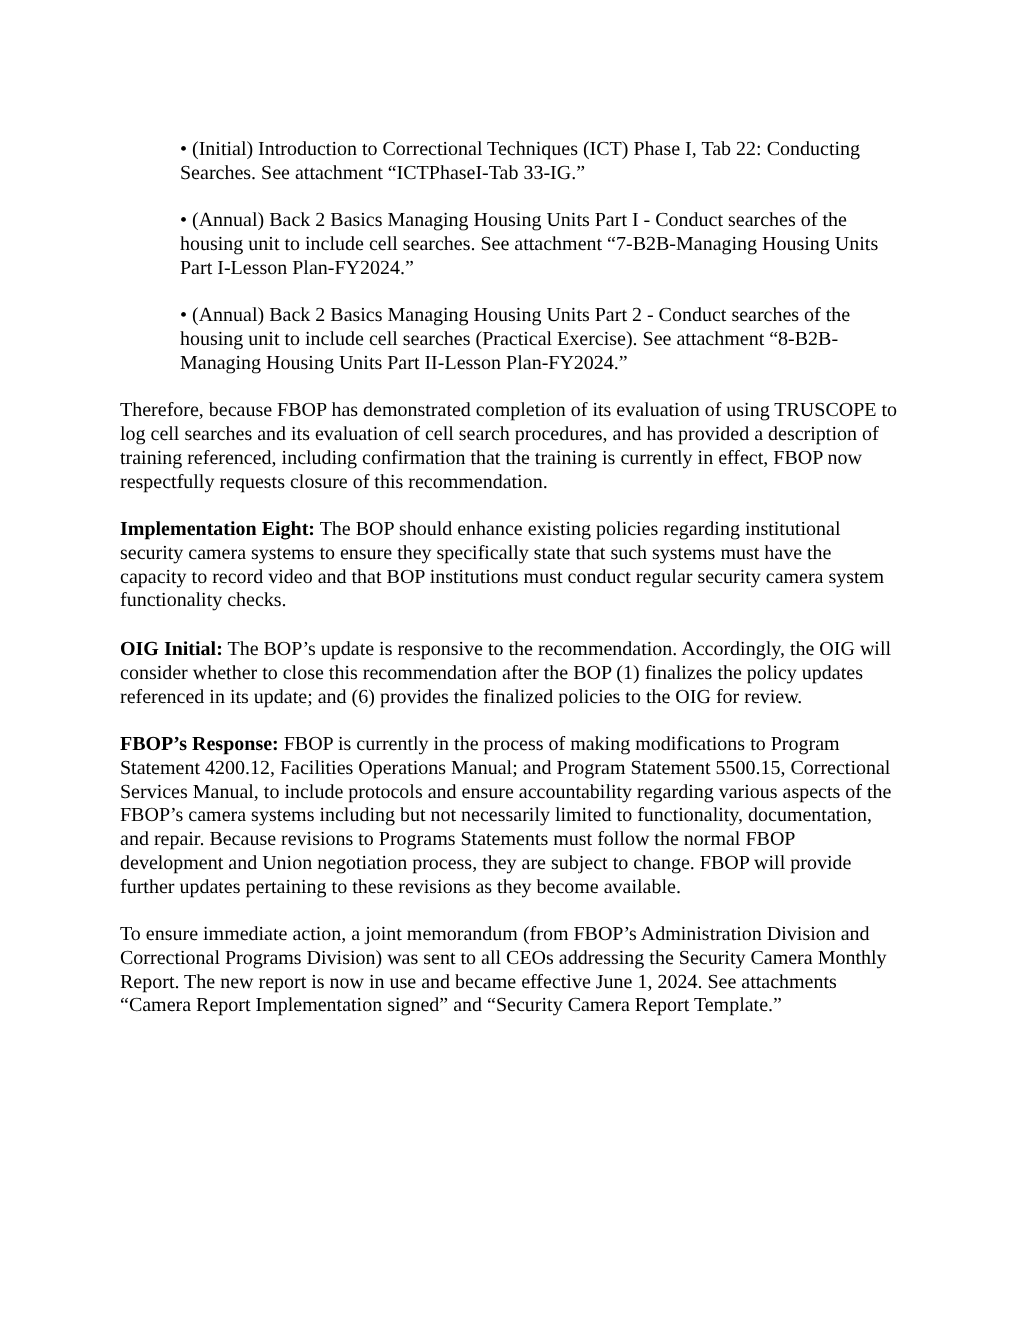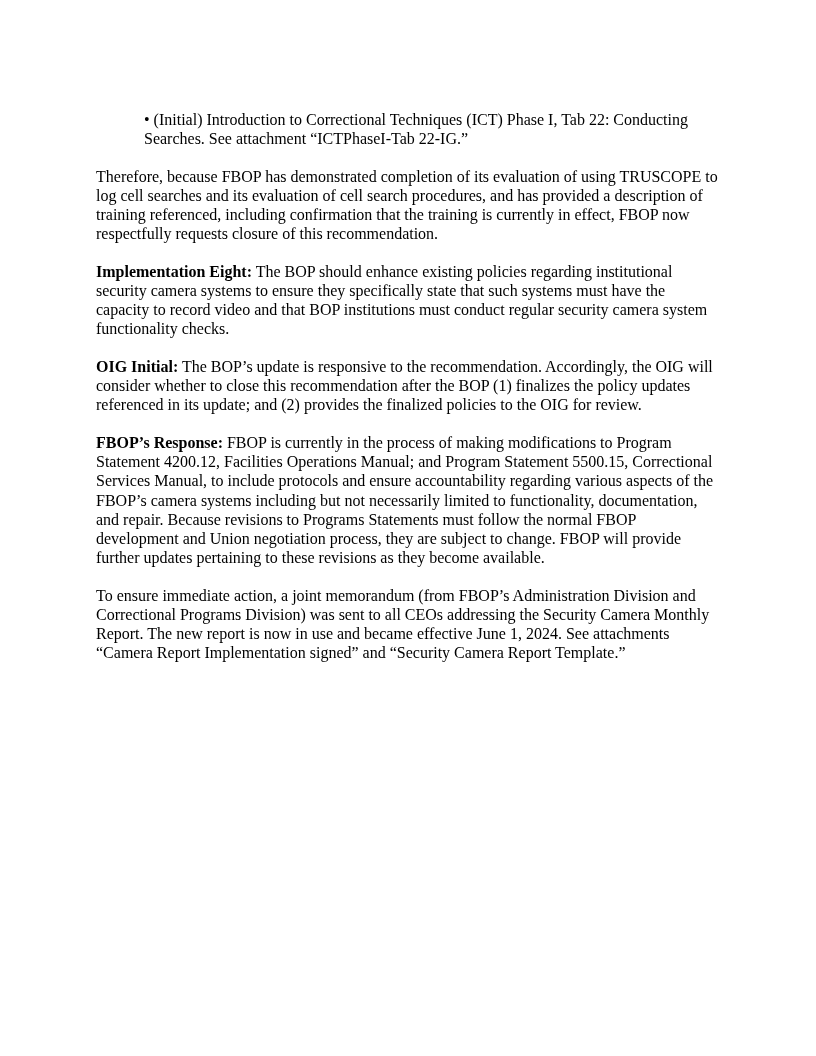--- a/index.html
+++ b/index.html
@@ -22,27 +22,29 @@
   }
   .para { margin: 0 0 19px 0; font-family: Liberation Serif, serif; }
   .bullet { margin: 0 0 19px 48px; }
   .lead { font-weight: bold; }
 </style>
 </head>
 <body>
 
 <div class="page">
 
-  <p class="bullet"><span>•</span> <span>(Initial) Introduction to Correctional Techniques (ICT) Phase I, Tab 22: Conducting Searches. See attachment “ICTPhaseI-Tab 22-IG.”</span></p>
+  <p class="bullet"><span>•</span> <span>(Initial) Introduction to Correctional Techniques (ICT) Phase I, Tab 22: Conducting Searches. See attachment “ICTPhaseI-Tab 33-IG.”</span></p>
 
+  <p class="bullet"><span>•</span> <span>(Annual) Back 2 Basics Managing Housing Units Part I - Conduct searches of the housing unit to include cell searches. See attachment “7-B2B-Managing Housing Units Part I-Lesson Plan-FY2024.”</span></p>
 
+  <p class="bullet"><span>•</span> <span>(Annual) Back 2 Basics Managing Housing Units Part 2 - Conduct searches of the housing unit to include cell searches (Practical Exercise). See attachment “8-B2B-Managing Housing Units Part II-Lesson Plan-FY2024.”</span></p>
 
   <p class="para"><span>Therefore, because FBOP has demonstrated completion of its evaluation of using TRUSCOPE to log cell searches and its evaluation of cell search procedures, and has provided a description of training referenced, including confirmation that the training is currently in effect, FBOP now respectfully requests closure of this recommendation.</span></p>
 
   <p class="para"><span class="lead">Implementation Eight:</span><span> The BOP should enhance existing policies regarding institutional security camera systems to ensure they specifically state that such systems must have the capacity to record video and that BOP institutions must conduct regular security camera system functionality checks.</span></p>
 
-  <p class="para"><span class="lead">OIG Initial:</span><span> The BOP’s update is responsive to the recommendation. Accordingly, the OIG will consider whether to close this recommendation after the BOP (1) finalizes the policy updates referenced in its update; and (2) provides the finalized policies to the OIG for review.</span></p>
+  <p class="para"><span class="lead">OIG Initial:</span><span> The BOP’s update is responsive to the recommendation. Accordingly, the OIG will consider whether to close this recommendation after the BOP (1) finalizes the policy updates referenced in its update; and (6) provides the finalized policies to the OIG for review.</span></p>
 
   <p class="para"><span class="lead">FBOP’s Response:</span><span>  FBOP is currently in the process of making modifications to Program Statement 4200.12, Facilities Operations Manual; and Program Statement 5500.15, Correctional Services Manual, to include protocols and ensure accountability regarding various aspects of the FBOP’s camera systems including but not necessarily limited to functionality, documentation, and repair. Because revisions to Programs Statements must follow the normal FBOP development and Union negotiation process, they are subject to change. FBOP will provide further updates pertaining to these revisions as they become available.</span></p>
 
   <p class="para"><span>To ensure immediate action, a joint memorandum (from FBOP’s Administration Division and Correctional Programs Division) was sent to all CEOs addressing the Security Camera Monthly Report. The new report is now in use and became effective June 1, 2024. See attachments “Camera Report Implementation signed” and “Security Camera Report Template.”</span></p>
 
 </div>
 
 </body></html>

